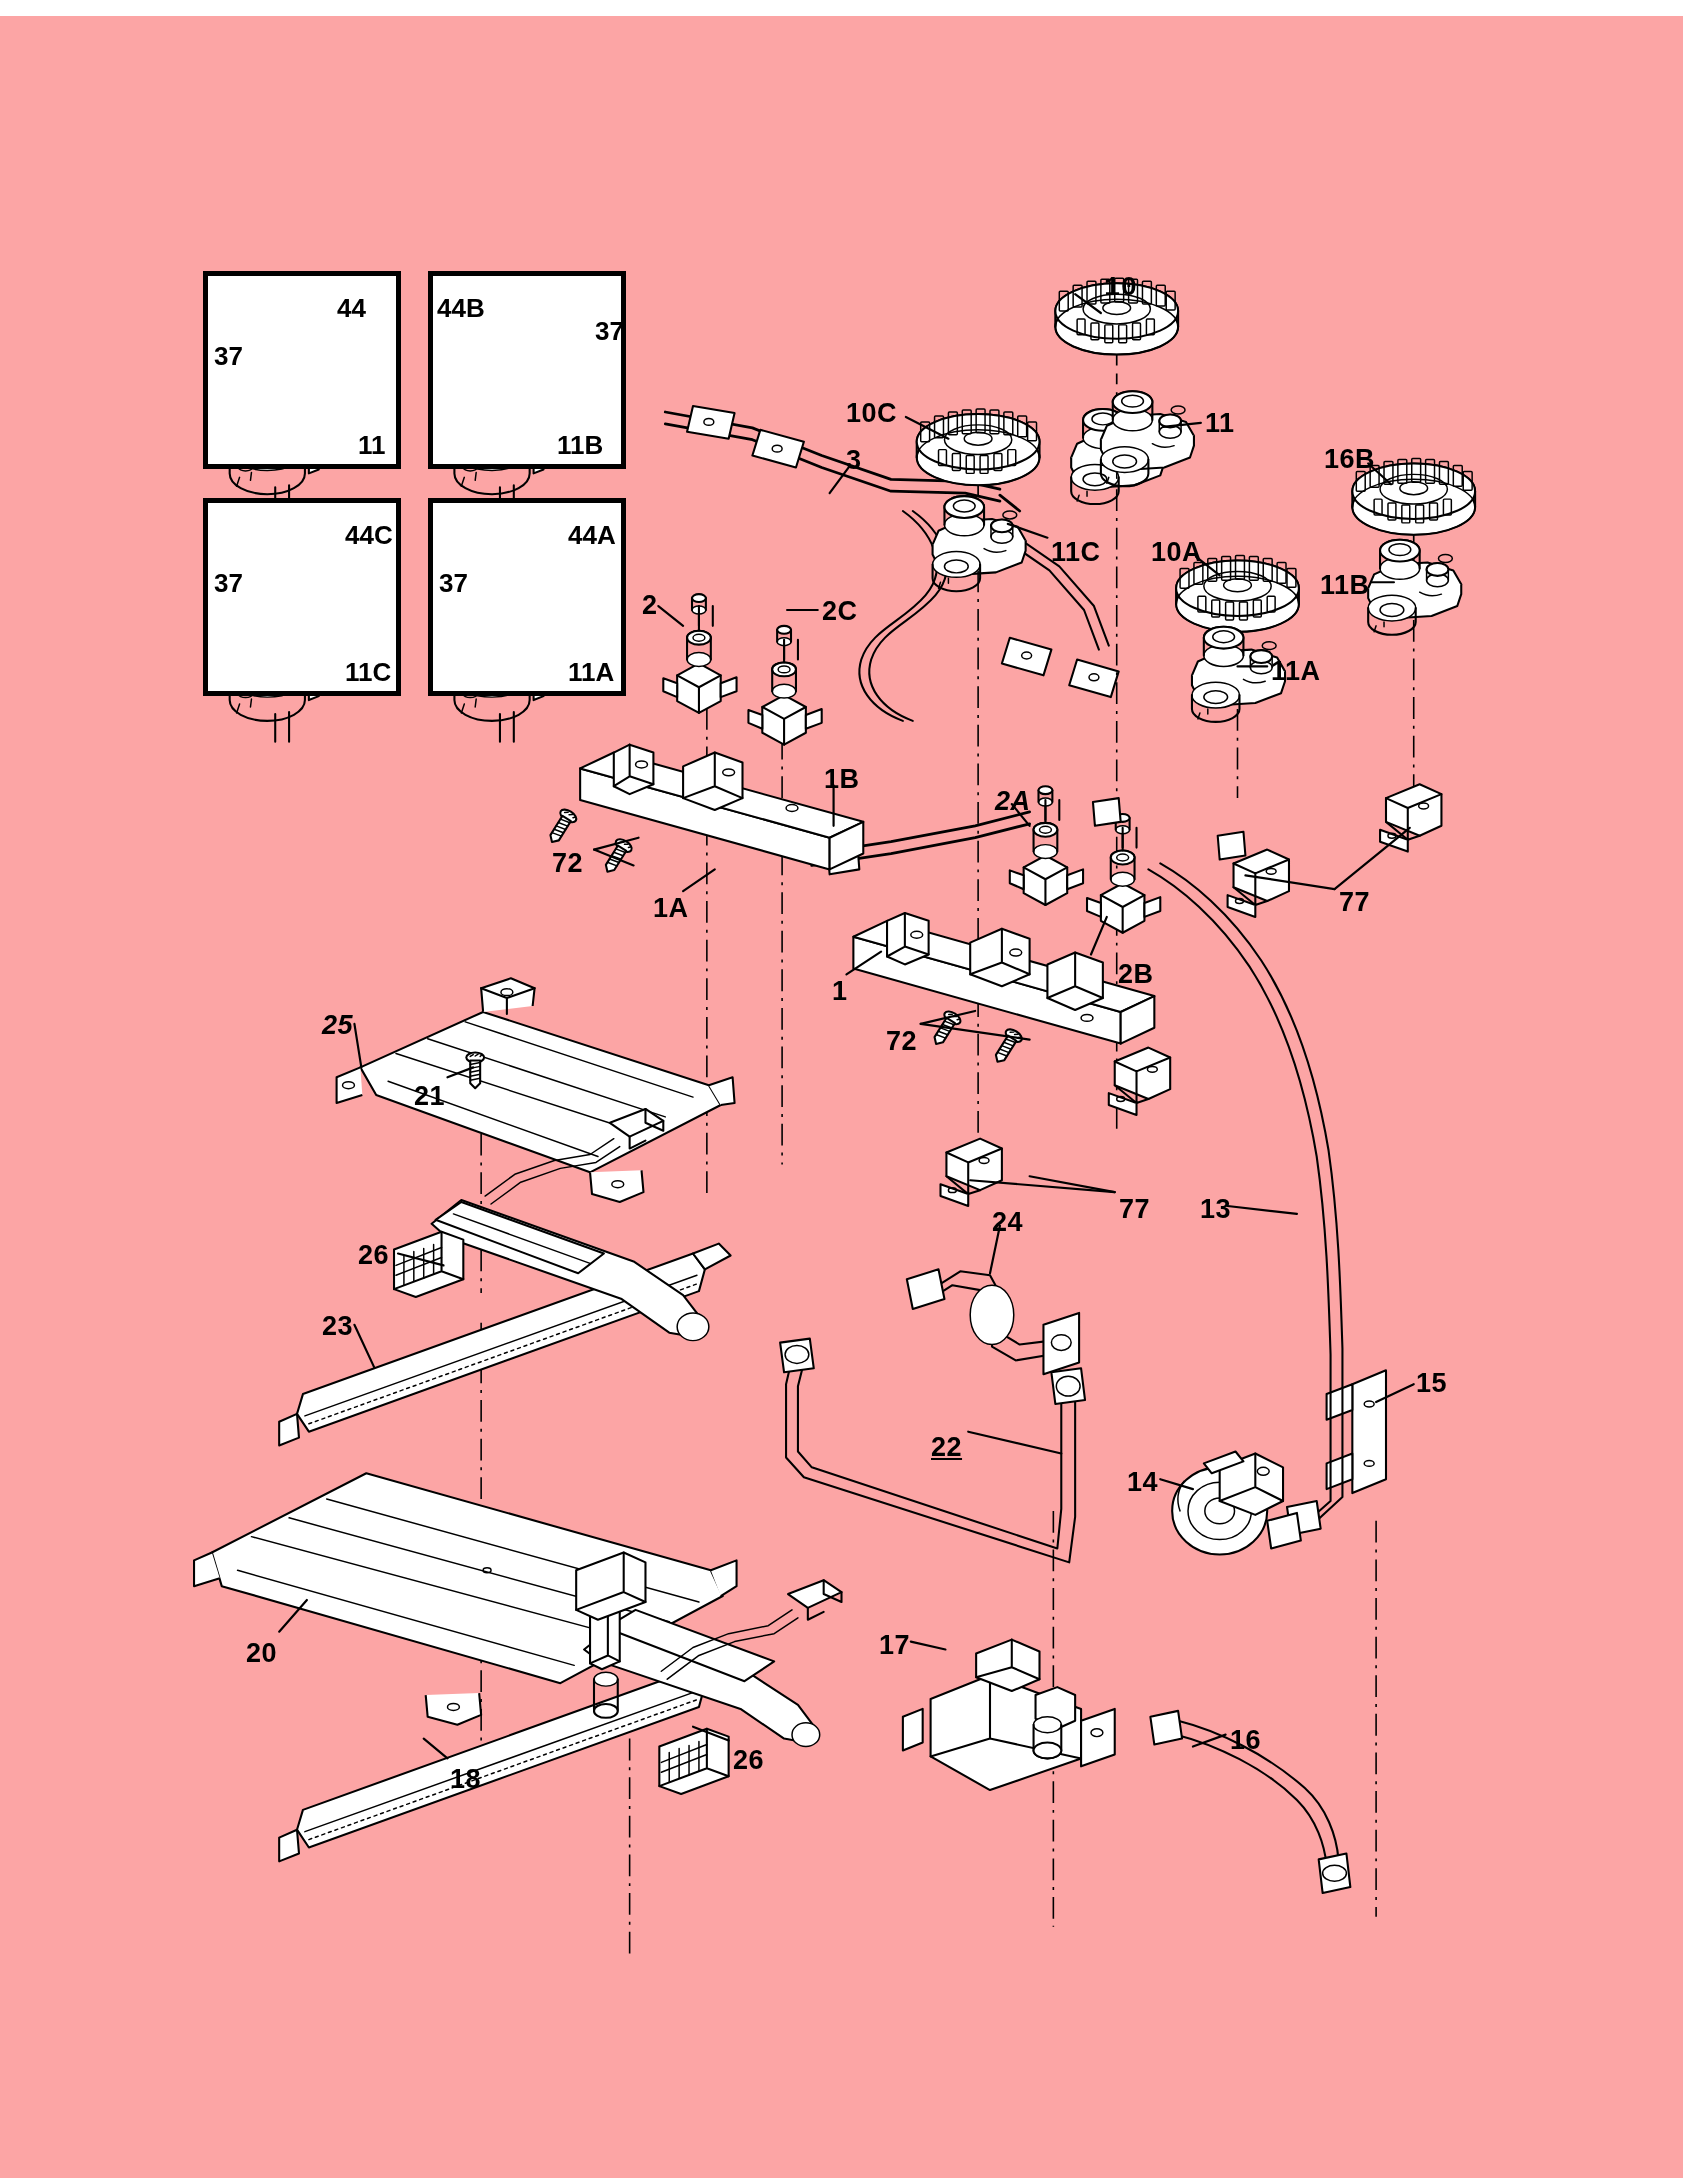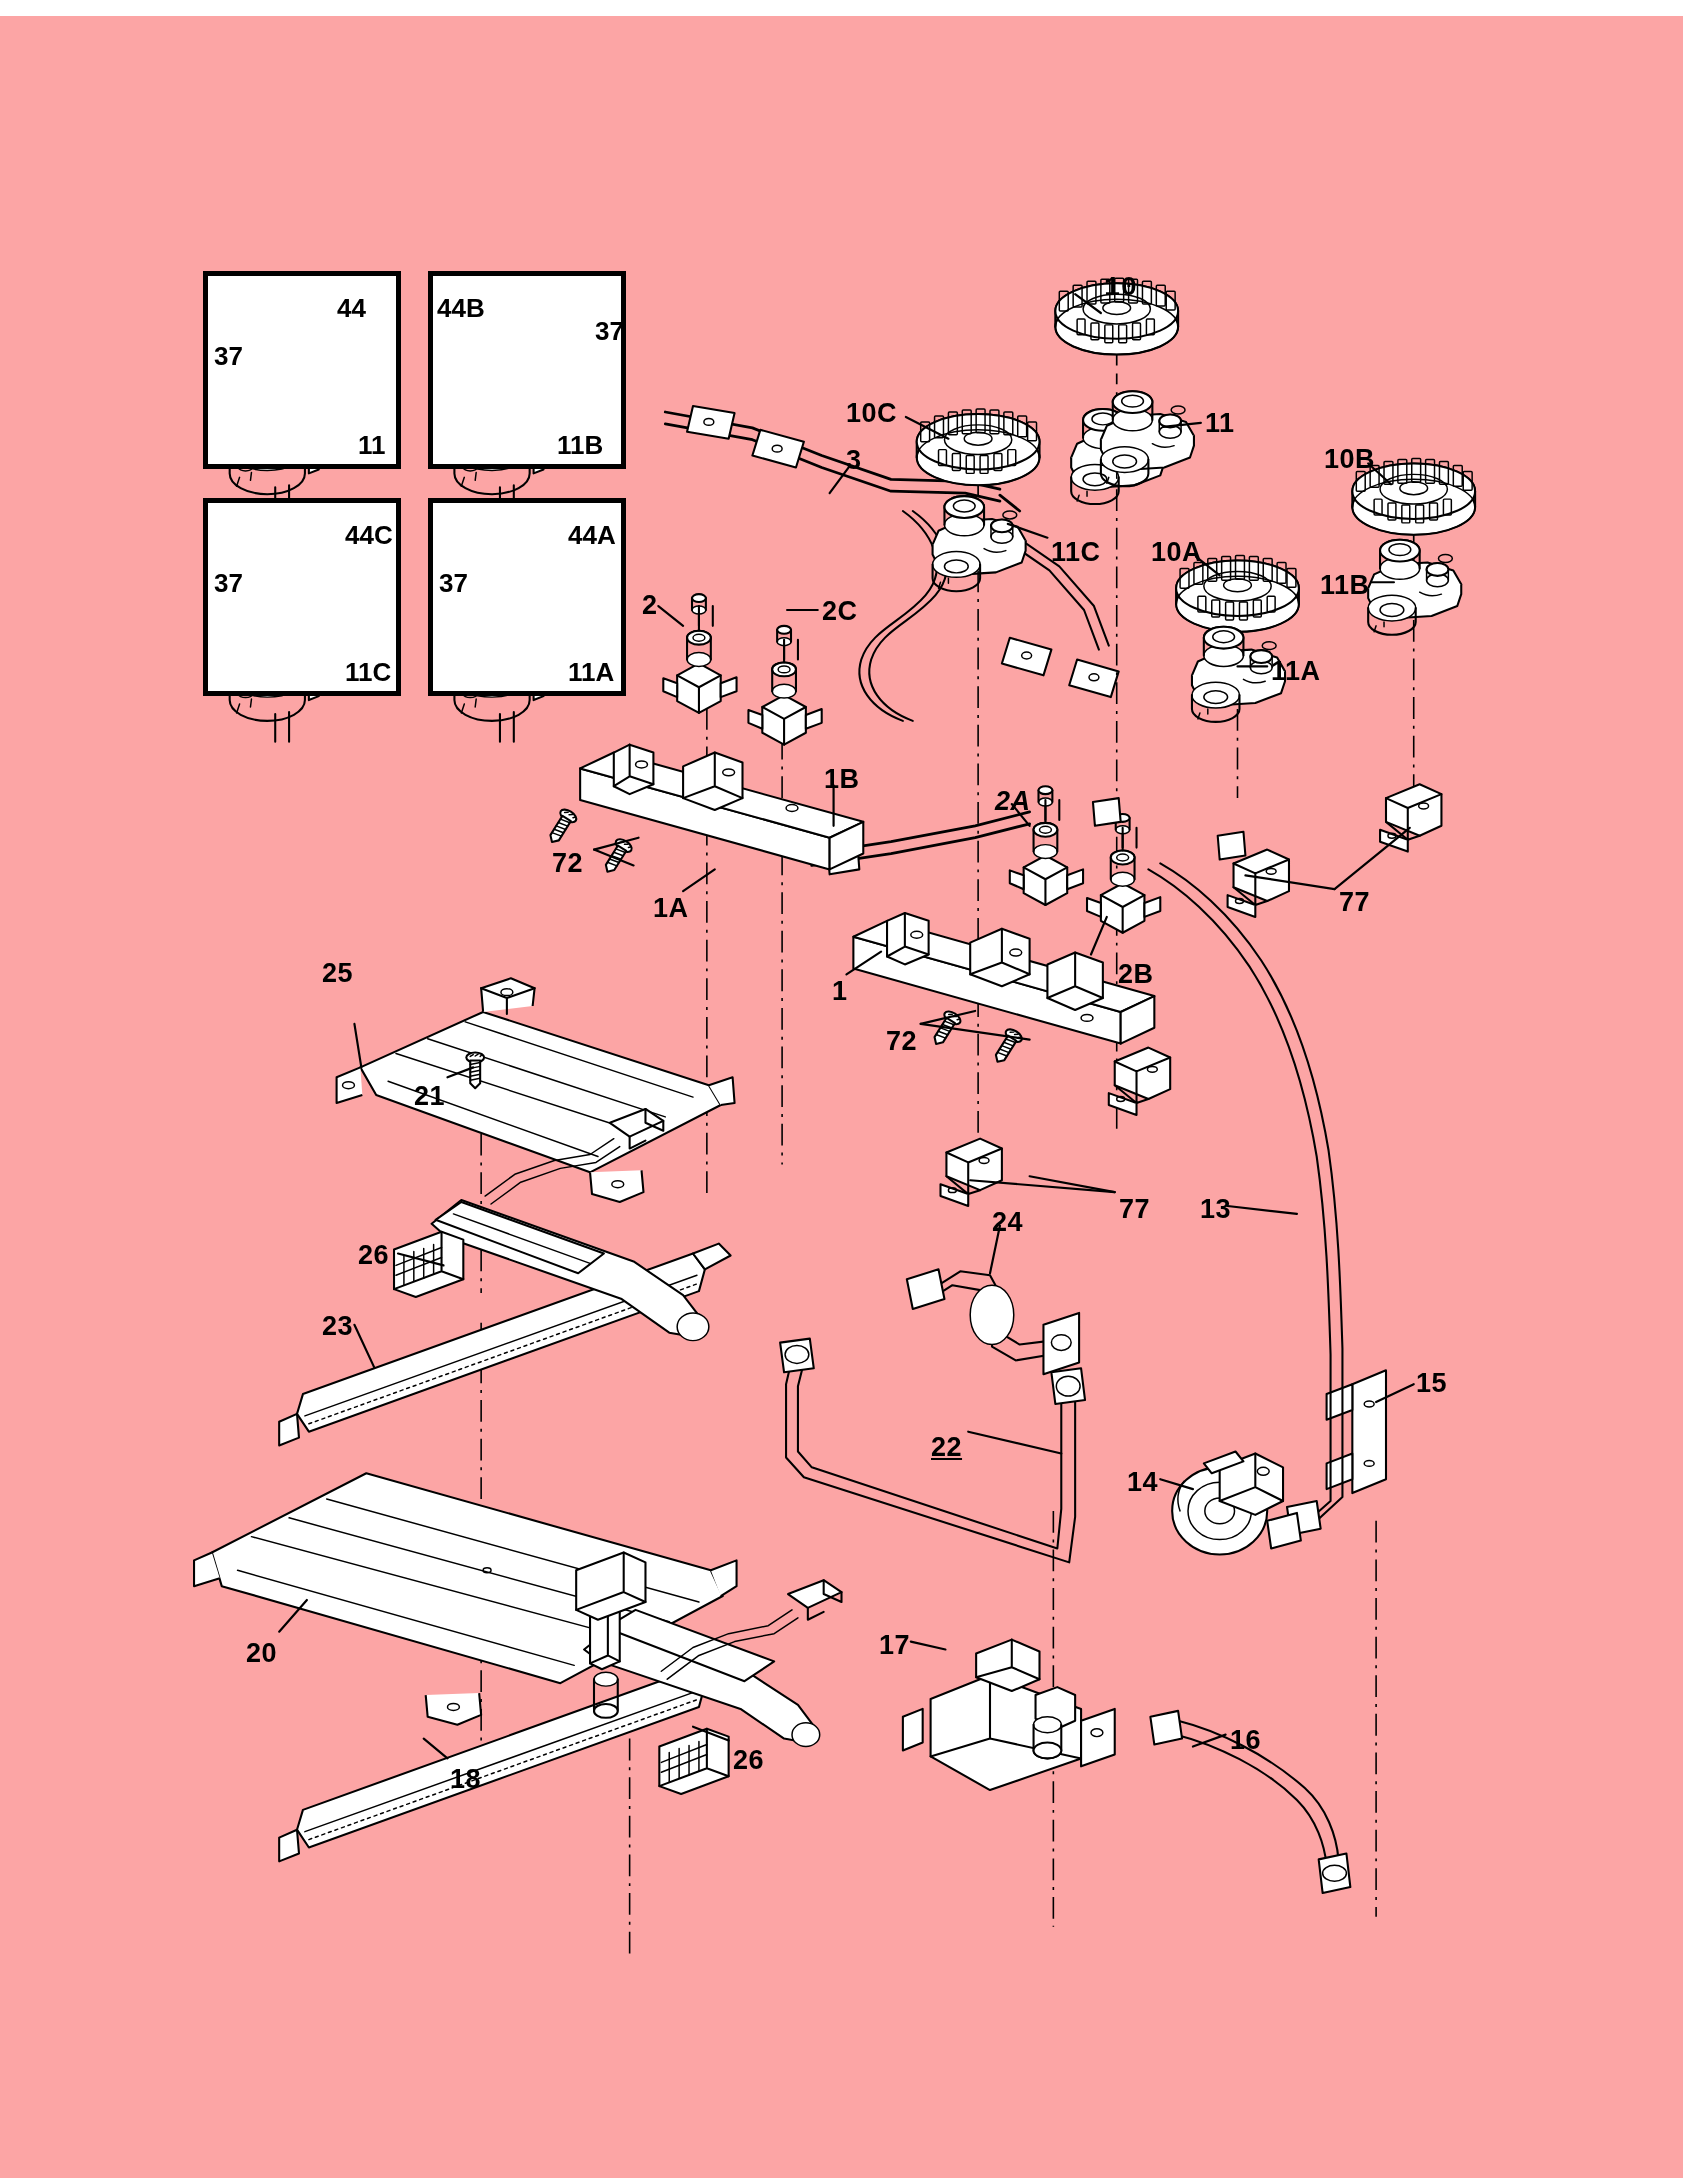--- a/index.html
+++ b/index.html
@@ -576,37 +576,37 @@
   <div class="inset-label" style="left:345px; top:643px;">11C</div>
 
   <div class="inset-label" style="left:568px; top:506px;text-align:right;">44A</div>
   <div class="inset-label" style="left:439px; top:554px;">37</div>
   <div class="inset-label" style="left:568px; top:643px;">11A</div>
 
   <div id="callout-layer">
       <div class="callout" style="left: 1104px; top: 259px; font-family: Liberation Mono, monospace;">10</div>
       <div class="callout" style="left: 846px; top: 384px;">10C</div>
       <div class="callout" style="left: 1205px; top: 394px;">11</div>
-      <div class="callout" style="left: 1324px; top: 430px;">10B</div>
+      <div class="callout" style="left: 1324px; top: 430px;">16B</div>
       <div class="callout" style="left: 846px; top: 431px;">3</div>
       <div class="callout" style="left: 1051px; top: 523px;">11C</div>
       <div class="callout" style="left: 1151px; top: 523px;">10A</div>
       <div class="callout" style="left: 642px; top: 576px;">2</div>
       <div class="callout" style="left: 822px; top: 582px;">2C</div>
       <div class="callout" style="left: 1320px; top: 556px;">11B</div>
       <div class="callout" style="left: 1271px; top: 642px;">11A</div>
       <div class="callout" style="left: 824px; top: 750px;">1B</div>
       <div class="callout" style="left: 995px; top: 772px; font-style: italic;">2A</div>
       <div class="callout" style="left: 552px; top: 834px;">72</div>
       <div class="callout" style="left: 653px; top: 879px;">1A</div>
       <div class="callout" style="left: 1339px; top: 873px;">77</div>
       <div class="callout" style="left: 1077px; top: 945px; padding-left: 41px;">2B</div>
       <div class="callout" style="left: 832px; top: 962px;">1</div>
       <div class="callout" style="left: 886px; top: 1012px;">72</div>
-      <div class="callout" style="left: 322px; top: 944px;">25</div>
+      <div class="callout" style="left: 322px; top: 996px; font-style: italic;">25</div>
       <div class="callout" style="left: 414px; top: 1067px;">21</div>
       <div class="callout" style="left: 1119px; top: 1180px;">77</div>
       <div class="callout" style="left: 1200px; top: 1180px;">13</div>
       <div class="callout" style="left: 992px; top: 1193px;">24</div>
       <div class="callout" style="left: 358px; top: 1226px;">26</div>
       <div class="callout" style="left: 322px; top: 1297px;">23</div>
       <div class="callout" style="left: 931px; top: 1418px; text-decoration: underline;">22</div>
       <div class="callout" style="left: 1416px; top: 1354px;">15</div>
       <div class="callout" style="left: 1127px; top: 1453px;">14</div>
       <div class="callout" style="left: 246px; top: 1624px;">20</div>

